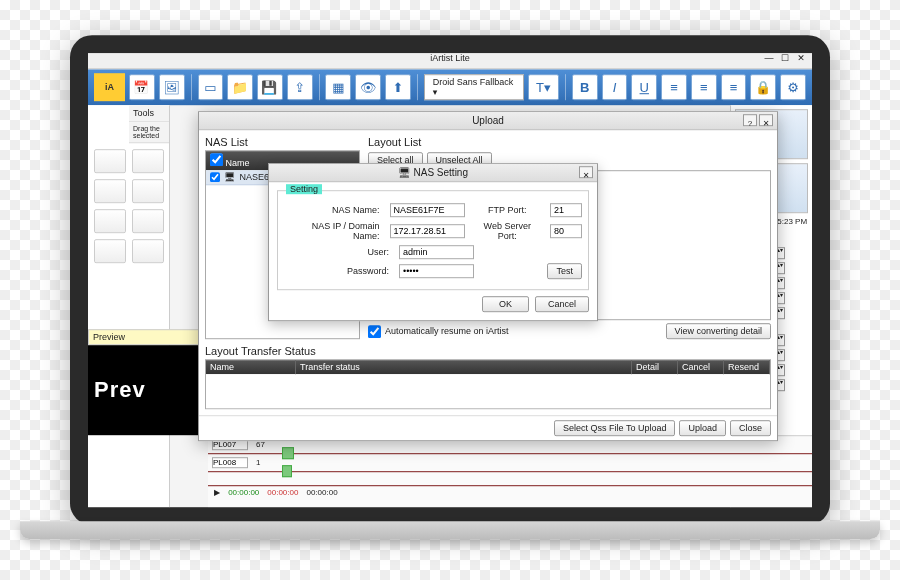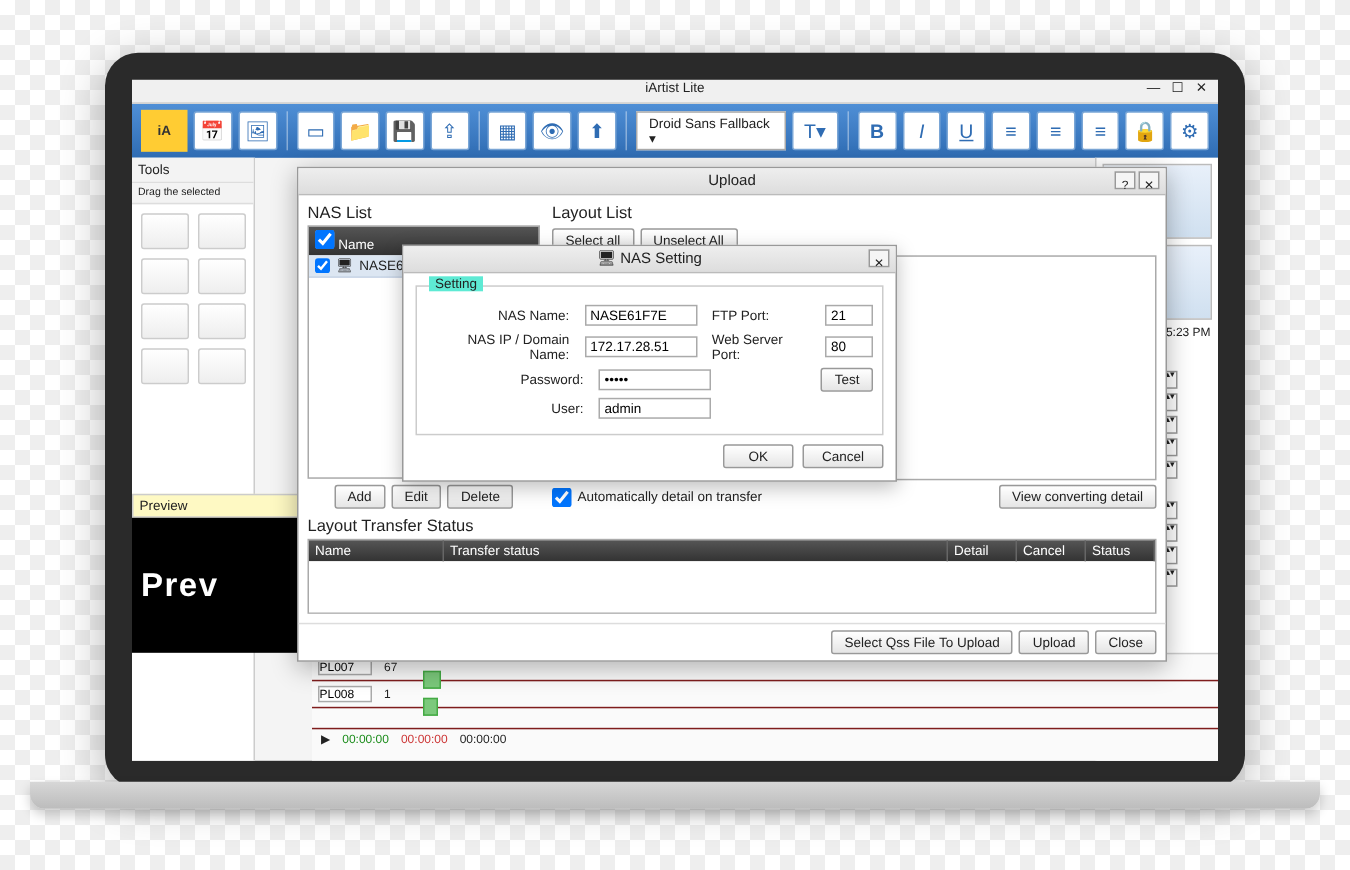--- a/index.html
+++ b/index.html
@@ -11,21 +11,21 @@
   .titlebar .wc { position: absolute; right: 4px; display: flex; gap: 2px; }
   .titlebar .wc span { width: 14px; height: 12px; font-size: 9px; text-align: center; cursor: default; }
   .toolbar { height: 36px; background: linear-gradient(#4f8fd6, #2f6cb3); display: flex; align-items: center; padding: 0 6px; gap: 4px; }
   .tb-logo { width: 34px; height: 28px; background: #ffcc33; display: flex; align-items: center; justify-content: center; font-weight: bold; color: #333; }
   .tb-btn { width: 28px; height: 26px; background: #fff; border: 1px solid #7aa6d6; border-radius: 2px; display: flex; align-items: center; justify-content: center; font-size: 13px; color: #2f6cb3; }
   .tb-sep { width: 1px; height: 26px; background: rgba(255,255,255,.4); margin: 0 2px; }
   .tb-font { background: #fff; border: 1px solid #aaa; padding: 2px 8px; font-size: 9px; min-width: 100px; }
   .tb-gear { margin-left: auto; }
   .app-body { position: absolute; top: 52px; bottom: 0; left: 0; right: 0; display: flex; }
   .tools-panel { width: 82px; border-right: 1px solid #ccc; background: #fff; }
-  .tools-panel .hdr { font-size: 9px; padding: 3px 4px; border-bottom: 1px solid #ddd; background: #f3f3f3; }
+  .tools-panel .hdr { font-size: 9px; padding: 3px 4px; border-bottom: 1px solid #ddd; background: #f3f3f3; margin-left: 41px; }
   .tools-grid { display: grid; grid-template-columns: repeat(2, 1fr); gap: 6px; padding: 6px; }
   .tool-btn { width: 32px; height: 24px; border: 1px solid #ccc; background: linear-gradient(#fff,#eee); border-radius: 2px; }
   .preview-panel { position: absolute; left: 0; bottom: 0; width: 120px; }
   .preview-panel .hdr { font-size: 9px; padding: 2px 4px; background: #fef9c3; border: 1px solid #ccc; }
   .preview-body { height: 90px; background: #000; color: #fff; display: flex; align-items: center; font-size: 22px; font-weight: bold; padding-left: 6px; letter-spacing: 1px; }
   .right-panel { position: absolute; right: 0; top: 0; width: 82px; bottom: 0; border-left: 1px solid #ccc; background: #fff; padding: 4px; font-size: 8px; }
   .right-panel .thumb { height: 50px; border: 1px solid #bbb; margin-bottom: 4px; background: linear-gradient(#e8f0fa,#d0e0f0); }
   .right-row { display: flex; align-items: center; gap: 2px; margin: 2px 0; }
   .right-row input { width: 38px; font-size: 8px; padding: 1px; border: 1px solid #aaa; }
   .spinner { width: 10px; height: 12px; border: 1px solid #999; font-size: 6px; text-align: center; line-height: 5px; }
@@ -65,21 +65,21 @@
   .transfer-body { height: 34px; background: #fff; }
   .modal-footer { display: flex; gap: 4px; justify-content: flex-end; padding: 4px 6px; border-top: 1px solid #ddd; }
   
   .nas-modal { position: absolute; left: 180px; top: 110px; width: 330px; background: #fff; border: 1px solid #999; box-shadow: 0 4px 12px rgba(0,0,0,.25); z-index: 30; }
   .nas-body { padding: 8px; }
   .nas-fieldset { border: 1px solid #ccc; padding: 8px 6px 6px; position: relative; }
   .nas-fieldset .lg { position: absolute; top: -7px; left: 8px; background: #5eead4; padding: 0 4px; font-size: 9px; }
   .form-row { display: flex; align-items: center; gap: 10px; margin: 4px 0; font-size: 9px; }
   .form-row label { width: 105px; text-align: right; }
   .form-row input { width: 75px; font-size: 9px; padding: 1px 3px; border: 1px solid #aaa; }
-  .form-row .lbl2 { width: 72px; text-align: left; }
+  .form-row .lbl2 { width: 72px; text-align: center; }
   .form-row input.sm { width: 32px; }
   .nas-footer { display: flex; gap: 6px; justify-content: flex-end; margin-top: 6px; }
 </style>
 </head>
 <body>
 
 <div class="laptop">
   <div class="screen">
 
     <div class="titlebar">
@@ -232,49 +232,44 @@
         <div class="naslist">
           <div class="fs-label">NAS List</div>
           <div class="listbox">
             <div class="list-hdr"><input type="checkbox" checked="" style=""> <span>Name</span></div>
             <div class="list-row">
               <input type="checkbox" checked="" style="">
               <span>🖥</span>
               <span>NASE61F7E</span>
             </div>
           </div>
-          <div class="btn-row">
-            <div class="btn">Add</div>
-            <div class="btn">Edit</div>
-            <div class="btn">Delete</div>
-          </div>
         </div>
         <div class="layoutlist">
           <div class="fs-label">Layout List</div>
           <div class="sel-row">
             <div class="btn">Select all</div>
             <div class="btn">Unselect All</div>
           </div>
           <div class="layout-box"></div>
           <div class="auto-row">
             <input type="checkbox" checked="" style="">
-            <span>Automatically detail on transfer</span>
+            <span>Automatically resume on iArtist</span>
             <div class="btn right">View converting detail</div>
           </div>
         </div>
       </div>
       <div class="transfer">
         <div class="fs-label">Layout Transfer Status</div>
         <div class="transfer-table">
           <div class="transfer-hdr">
             <div class="th-name">Name</div>
             <div class="th-status">Transfer status</div>
             <div class="th-sm">Detail</div>
             <div class="th-sm">Cancel</div>
-            <div class="th-sm">Status</div>
+            <div class="th-sm">Resend</div>
           </div>
           <div class="transfer-body"></div>
         </div>
       </div>
       <div class="modal-footer">
         <div class="btn">Select Qss File To Upload</div>
         <div class="btn">Upload</div>
         <div class="btn">Close</div>
       </div>
     </div>
@@ -295,29 +290,29 @@
             <label class="lbl2">FTP Port:</label>
             <input class="sm" value="21" style="">
           </div>
           <div class="form-row">
             <label>NAS IP / Domain Name:</label>
             <input value="172.17.28.51" style="">
             <label class="lbl2">Web Server Port:</label>
             <input class="sm" value="80" style="">
           </div>
           <div class="form-row">
+            <label>User:</label>
+            <input value="admin" style="">
+          </div>
+          <div class="form-row">
             <label>Password:</label>
             <input type="password" value="•••••" style="">
             <span style="flex:1"></span>
             <div class="btn">Test</div>
           </div>
-          <div class="form-row">
-            <label>User:</label>
-            <input value="admin" style="">
-          </div>
         </div>
         <div class="nas-footer">
           <div class="btn" style="padding:2px 16px">OK</div>
           <div class="btn" style="padding:2px 12px">Cancel</div>
         </div>
       </div>
     </div>
 
   </div>
   <div class="laptop-base"></div>

